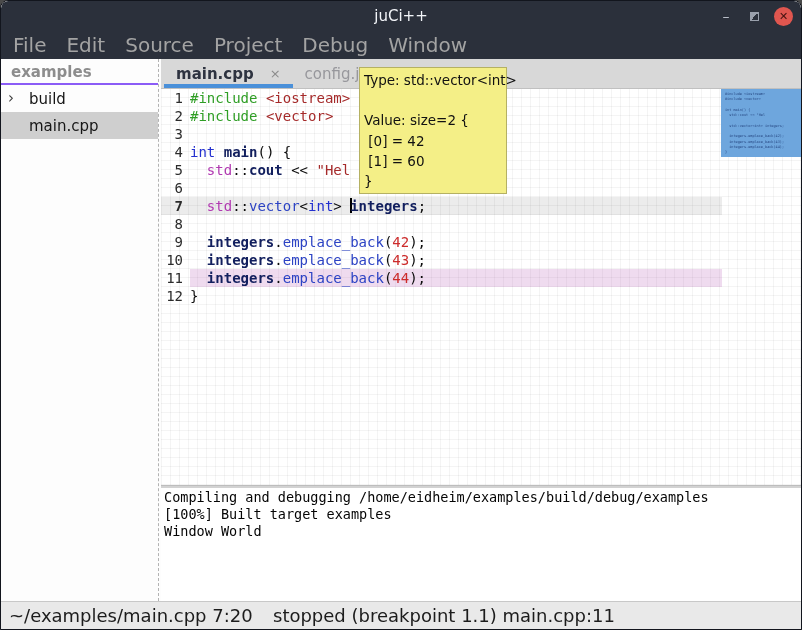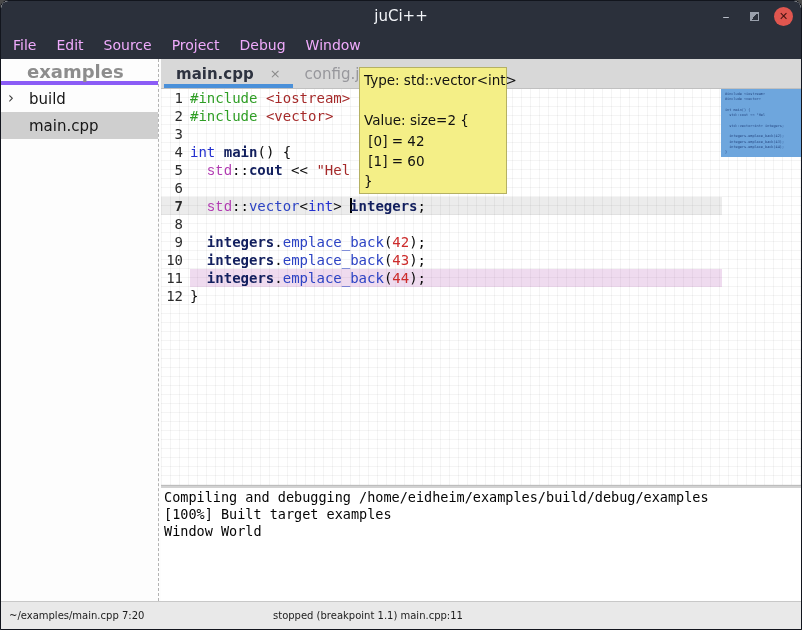--- a/index.html
+++ b/index.html
@@ -27,30 +27,30 @@
     width:19px; height:19px; border-radius:50%; background:#e0564f;
     color:#43120f; font-size:11px; font-weight:bold;
     display:flex; align-items:center; justify-content:center;
   }
 
   
   .menubar {
     height:28px; flex:0 0 28px; background:#2b303b;
     display:flex; align-items:center; padding-left:2px;
   }
-  .menu-item { color:#f0abfc; font-size:14px; padding:0 10px; }
+  .menu-item { color:#a3a3a3; font-size:20px; padding:0 10px; }
 
   
   .main { flex:1 1 auto; display:flex; min-height:0; background:#fff; }
 
   .sidebar { width:157px; flex:0 0 157px; background:#fdfdfd; overflow:hidden; }
   .sidebar-header {
-    height:26px; line-height:26px; padding-left:26px;
-    color:#8d8d8d; font-size:18px; font-weight:600;
-    border-bottom:4px solid #8b5cf6;
+    height:26px; line-height:26px; padding-left:10px;
+    color:#8d8d8d; font-size:15px; font-weight:600;
+    border-bottom:2px solid #8b5cf6;
   }
   .tree-item { height:27px; display:flex; align-items:center; position:relative; font-size:15px; color:#161616; }
   .tree-item .label { padding-left:28px; }
   .tree-item.selected { background:#cfcfcf; }
   .chevron { position:absolute; left:7px; top:4px; color:#3a3a3a; font-size:15px; }
 
   .vdivider { width:3px; flex:0 0 3px; background:#fdfdfd; border-left:1px dashed #b2b2b2; }
 
   .right { flex:1 1 auto; display:flex; flex-direction:column; min-width:0; }
 
@@ -78,21 +78,21 @@
   .code-row.bp .code { background:rgba(160,40,160,0.17); }
   .ln { width:29px; flex:0 0 29px; text-align:right; padding-right:7px; color:#2b2b2b; }
   .code { flex:1 1 auto; white-space:pre; }
 
   .tk-pp  { color:var(--syn-preprocessor,#2f9e25); }
   .tk-inc { color:var(--syn-include,#a52a2a); }
   .tk-kw  { color:var(--syn-keyword,#2330cf); }
   .tk-ty  { color:var(--syn-type,#2c43c4); }
   .tk-mem { color:var(--syn-member,#2c43c4); }
   .tk-fn  { color:var(--syn-declaration,#121f5e); font-weight:bold; }
-  .tk-ns  { color:var(--syn-namespace,#b13ab1);font-family:Liberation Mono, monospace; }
+  .tk-ns  { color:var(--syn-namespace,#b13ab1); }
   .tk-num { color:var(--syn-number,#cc2b2b); }
   .tk-str { color:var(--syn-string,#a52a2a); }
   .tk-pl  { color:#0b0b0b; }
   .caret { display:inline-block; width:2px; height:15px; background:#000; vertical-align:-2px; margin-right:-2px; }
 
   .minimap {
     position:absolute; top:0; right:0; width:80px; height:68px;
     background:var(--minimap,#6ea6dd); overflow:hidden;
   }
   .minimap pre {
@@ -107,21 +107,21 @@
     flex:1 1 auto; background:#fff; overflow:hidden;
     font-family:"DejaVu Sans Mono", monospace; font-size:13.5px;
     padding:1px 0 0 3px; color:#050505;
   }
   .output div { height:17px; line-height:17px; white-space:pre; }
 
   
   .statusbar {
     flex:0 0 28px; height:28px; background:#e9e9e9; border-top:1px solid #c8c8c8;
     position:relative; display:flex; align-items:center;
-    font-size:10px; color:#1c1c1c;
+    font-size:18px; color:#1c1c1c;
   }
   .status-left { margin-left:8px; }
   .status-debug { position:absolute; left:272px; }
 
   
   .tooltip {
     position:absolute; left:358px; top:66px; width:148px; min-height:125px;
     background:var(--tooltip-bg,#f4ef87); border:1px solid #b5b163;
     font-size:13.5px; color:#111; padding:2px 4px; z-index:50;
   }

